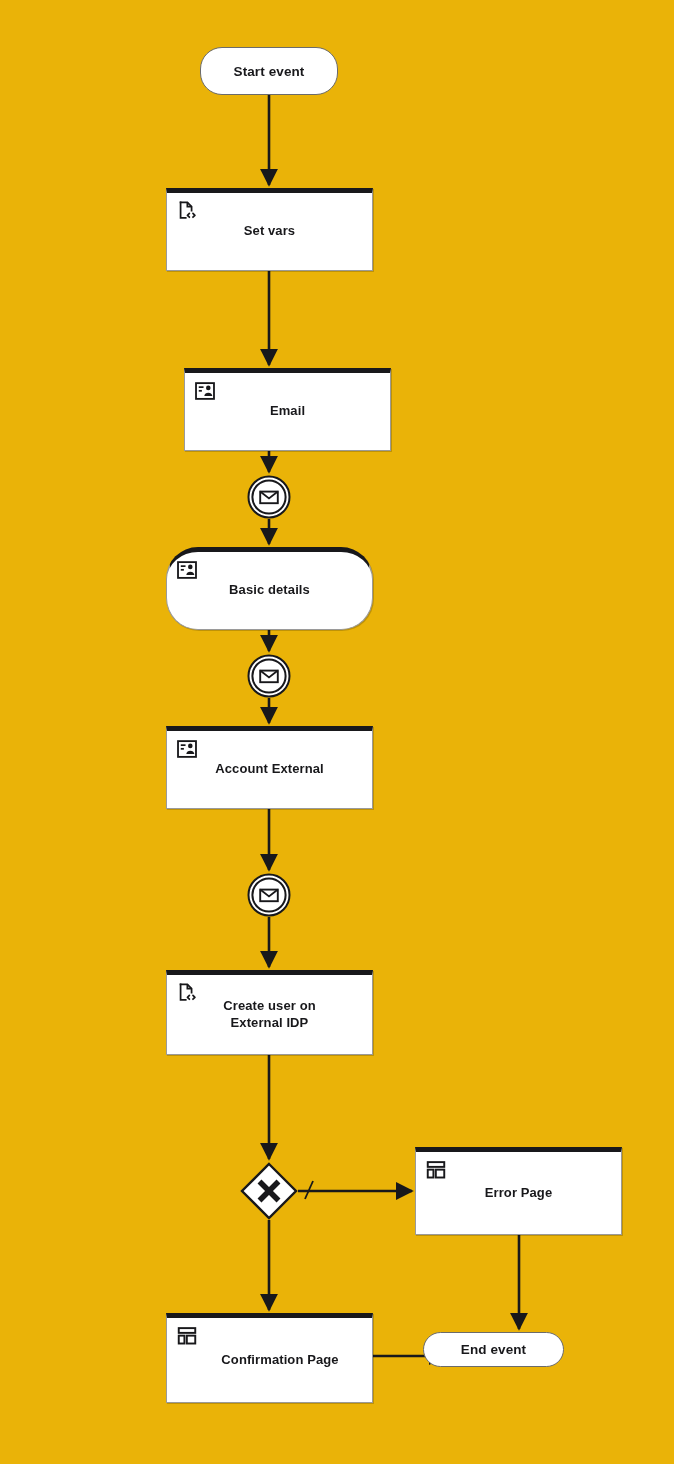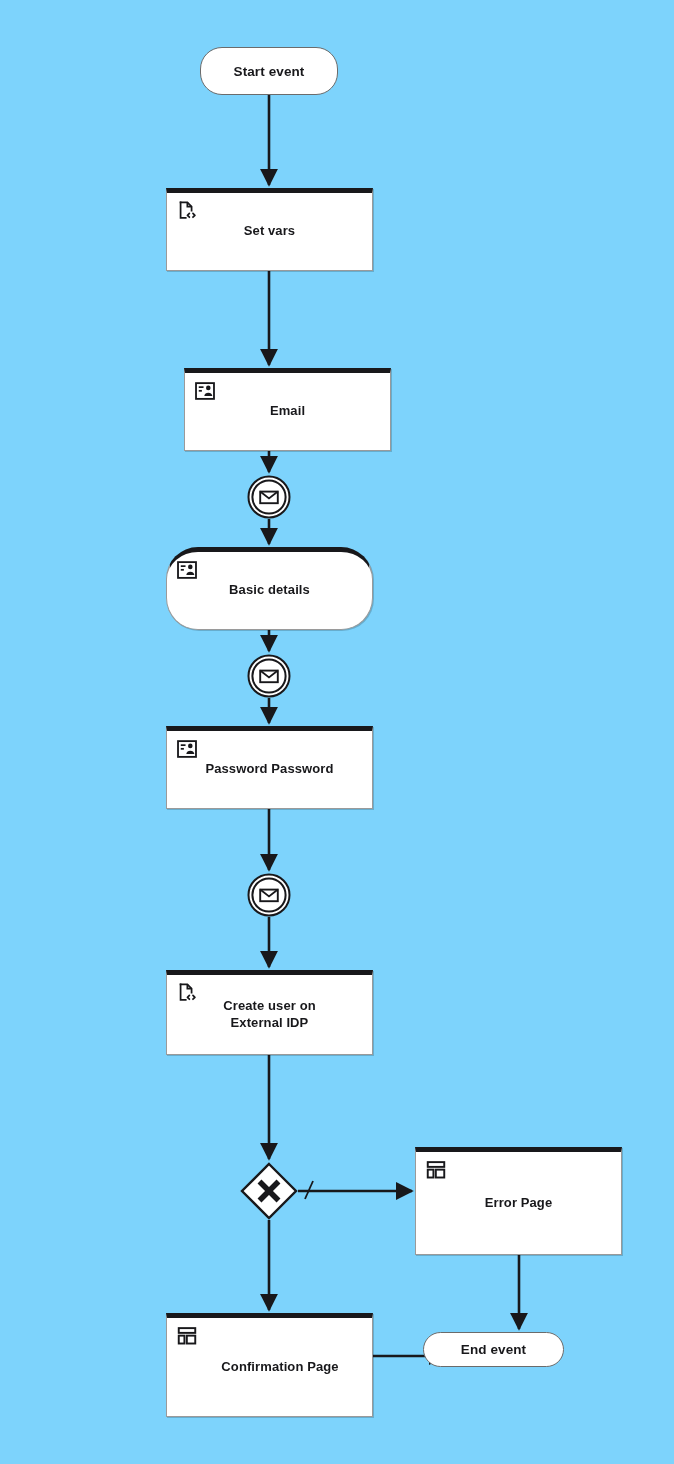--- a/index.html
+++ b/index.html
@@ -12,21 +12,21 @@
     width: 674px;
     height: 1464px;
     font-family: "Liberation Sans", "DejaVu Sans", sans-serif;
     overflow: hidden;
     position: relative;
   }
   #canvas {
     position: relative;
     width: 674px;
     height: 1464px;
-    background: #7dd3fc;
+    background: #eab308;
   }
   
   #edges {
     position: absolute;
     left: 0;
     top: 0;
     width: 674px;
     height: 1464px;
     pointer-events: none;
   }
@@ -188,21 +188,21 @@
   <div class="node task" style="left:166px; top:726px; width:207px; height:83px;">
     <span class="task-icon">
       <svg viewBox="0 0 24 24" width="22" height="22">
         <rect x="2.2" y="3.4" width="19.6" height="17.2" fill="none" stroke="#18181b" stroke-width="2"></rect>
         <line x1="5.2" y1="7.8" x2="10.4" y2="7.8" stroke="#18181b" stroke-width="1.9"></line>
         <line x1="5.2" y1="11.8" x2="8.6" y2="11.8" stroke="#18181b" stroke-width="1.9"></line>
         <circle cx="15.6" cy="8.6" r="2.5" fill="#18181b"></circle>
         <path d="M11.2 17.4 a4.5 4.5 0 0 1 8.8 0 z" fill="#18181b"></path>
       </svg>
     </span>
-    <span class="task-label">Password Password</span>
+    <span class="task-label">Account External</span>
   </div>
 
   <div class="node msg-event" style="left:247px; top:873px; width:44px; height:44px;">
     <svg viewBox="0 0 44 44" width="44" height="44">
       <circle cx="22" cy="22" r="20.5" fill="#ffffff" stroke="#18181b" stroke-width="2"></circle>
       <circle cx="22" cy="22" r="16.6" fill="#ffffff" stroke="#18181b" stroke-width="2"></circle>
       <g>
         <rect x="13.2" y="16.6" width="17.6" height="11.6" fill="#ffffff" stroke="#18181b" stroke-width="1.9"></rect>
         <path d="M13.2 16.6 L22 23.4 L30.8 16.6" fill="none" stroke="#18181b" stroke-width="1.9"></path>
       </g>
@@ -226,32 +226,32 @@
   <div class="node gateway" style="left:240px; top:1162px; width:58px; height:58px;">
     <svg viewBox="0 0 58 58" width="58" height="58">
       <polygon points="29,2 56,29 29,56 2,29" fill="#ffffff" stroke="#18181b" stroke-width="2.4"></polygon>
       <g>
         <line x1="19.5" y1="19.5" x2="38.5" y2="38.5" stroke="#18181b" stroke-width="5.4" stroke-linecap="butt"></line>
         <line x1="38.5" y1="19.5" x2="19.5" y2="38.5" stroke="#18181b" stroke-width="5.4" stroke-linecap="butt"></line>
       </g>
     </svg>
   </div>
 
-  <div class="node task" style="left:415px; top:1147px; width:207px; height:108px;">
+  <div class="node task" style="left:415px; top:1147px; width:207px; height:88px;">
     <span class="task-icon">
       <svg viewBox="0 0 24 24" width="22" height="22">
         <rect x="3" y="3.4" width="18" height="5.2" fill="none" stroke="#18181b" stroke-width="2.1"></rect>
         <rect x="3" y="11.6" width="6.2" height="8.6" fill="none" stroke="#18181b" stroke-width="2.1"></rect>
         <rect x="11.8" y="11.6" width="9.2" height="8.6" fill="none" stroke="#18181b" stroke-width="2.1"></rect>
       </svg>
     </span>
     <span class="task-label">Error Page</span>
   </div>
 
-  <div class="node task" style="left:166px; top:1313px; width:207px; height:104px;padding-left:21px;">
+  <div class="node task" style="left:166px; top:1313px; width:207px; height:90px;padding-left:21px;">
     <span class="task-icon">
       <svg viewBox="0 0 24 24" width="22" height="22">
         <rect x="3" y="3.4" width="18" height="5.2" fill="none" stroke="#18181b" stroke-width="2.1"></rect>
         <rect x="3" y="11.6" width="6.2" height="8.6" fill="none" stroke="#18181b" stroke-width="2.1"></rect>
         <rect x="11.8" y="11.6" width="9.2" height="8.6" fill="none" stroke="#18181b" stroke-width="2.1"></rect>
       </svg>
     </span>
     <span class="task-label">Confirmation Page</span>
   </div>
 

